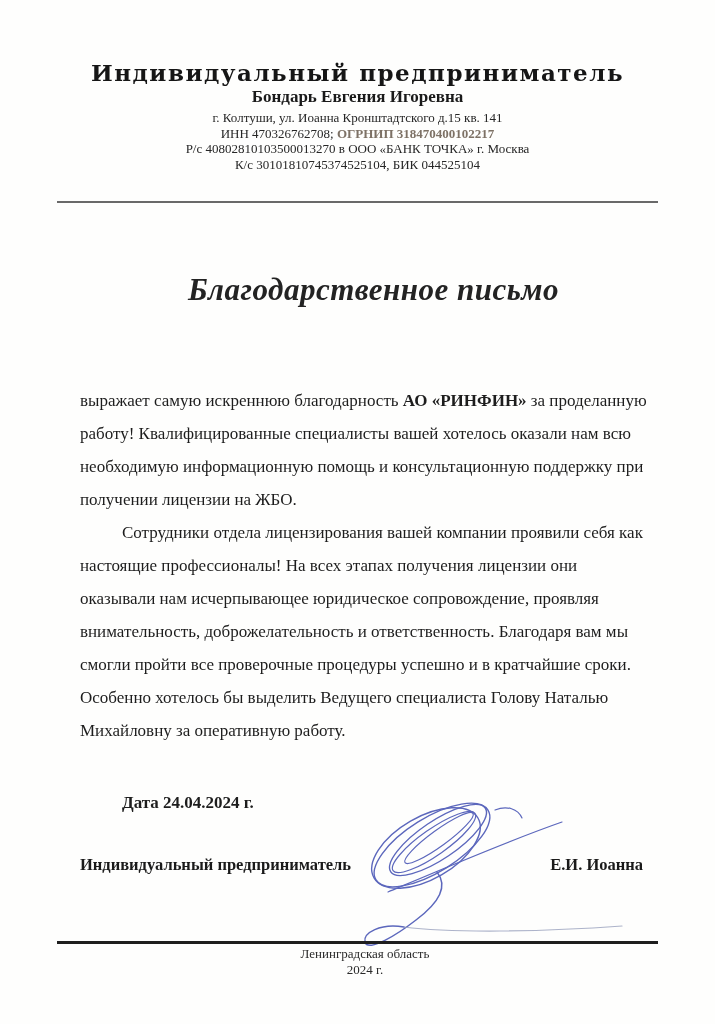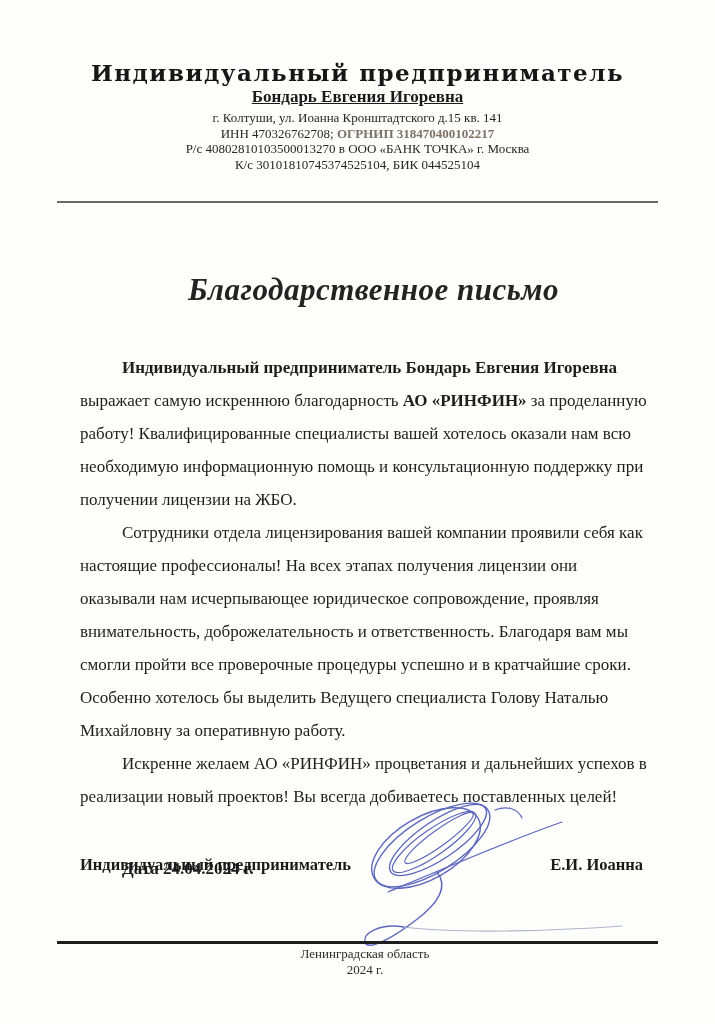--- a/index.html
+++ b/index.html
@@ -12,21 +12,21 @@
     font-family:"Liberation Serif","DejaVu Serif",serif;
     color:#1c1c1c;
   }
   
   .hdr{position:absolute;top:60px;left:0;width:715px;text-align:center;}
   .hdr-org{
     font-family:"DejaVu Serif","Liberation Serif",serif;
     font-weight:700;font-size:23px;letter-spacing:1.5px;color:#161616;
     line-height:26px;
   }
-  .hdr-person{font-weight:700;font-size:17px;line-height:22px;color:#1a1a1a;text-decoration:underline;}
+  .hdr-person{font-weight:700;font-size:17px;line-height:22px;color:#1a1a1a;}
   .hdr-lines{font-size:13px;line-height:15.6px;color:#262626;margin-top:2px;}
   .faded{color:#7d7165;font-weight:bold;}
   .rule-top{
     position:absolute;top:201px;left:57px;width:601px;height:2px;
     background:#4f4f4f;opacity:.85;
   }
   
   .title{
     position:absolute;top:272px;left:0;width:715px;text-align:center;
     font-weight:700;font-style:italic;font-size:31px;letter-spacing:.5px;
@@ -68,24 +68,23 @@
       <div><span>ИНН 470326762708;</span> <span class="faded">ОГРНИП 318470400102217</span></div>
       <div>Р/с 40802810103500013270 в ООО «БАНК ТОЧКА» г. Москва</div>
       <div>К/с 30101810745374525104, БИК 044525104</div>
     </div>
   </div>
   <div class="rule-top"></div>
 
   <div class="title">Благодарственное письмо</div>
 
   <div class="body">
-    <p><b>Индивидуальный предприниматель Бондарь Евгения Игоревна</b><br>
+    <p><br>
       <span>выражает самую искреннюю благодарность </span><b>АО «РИНФИН»</b><span> за проделанную работу! Квалифицированные специалисты вашей хотелось оказали нам всю необходимую информационную помощь и консультационную поддержку при получении лицензии на ЖБО.</span></p>
     <p>Сотрудники отдела лицензирования вашей компании проявили себя как настоящие профессионалы! На всех этапах получения лицензии они оказывали нам исчерпывающее юридическое сопровождение, проявляя внимательность, доброжелательность и ответственность. Благодаря вам мы смогли пройти все проверочные процедуры успешно и в кратчайшие сроки. Особенно хотелось бы выделить Ведущего специалиста Голову Наталью Михайловну за оперативную работу.</p>
-    <p>Искренне желаем АО «РИНФИН» процветания и дальнейших успехов в реализации новый проектов! Вы всегда добиваетесь поставленных целей!</p>
     <p style="font-weight:700;margin-top:39px;">Дата 24.04.2024 г.</p>
   </div>
 
   <div class="sig-row">
     <span>Индивидуальный предприниматель</span>
     <span>Е.И. Иоанна</span>
   </div>
 
   <svg class="sig-svg" viewBox="0 0 360 210" fill="none" xmlns="http://www.w3.org/2000/svg">
     <g stroke="#4653b4" stroke-width="1.4" opacity="0.88" fill="none" stroke-linecap="round">

